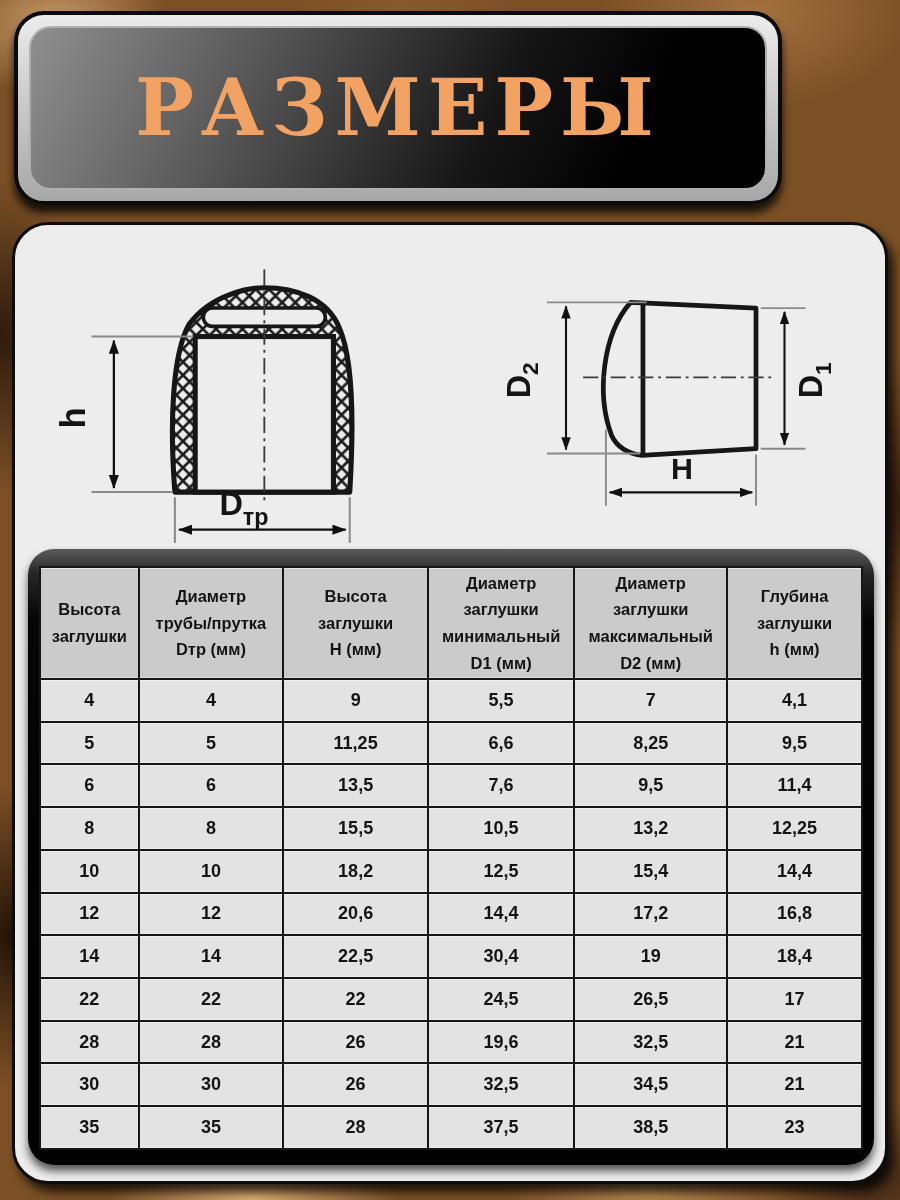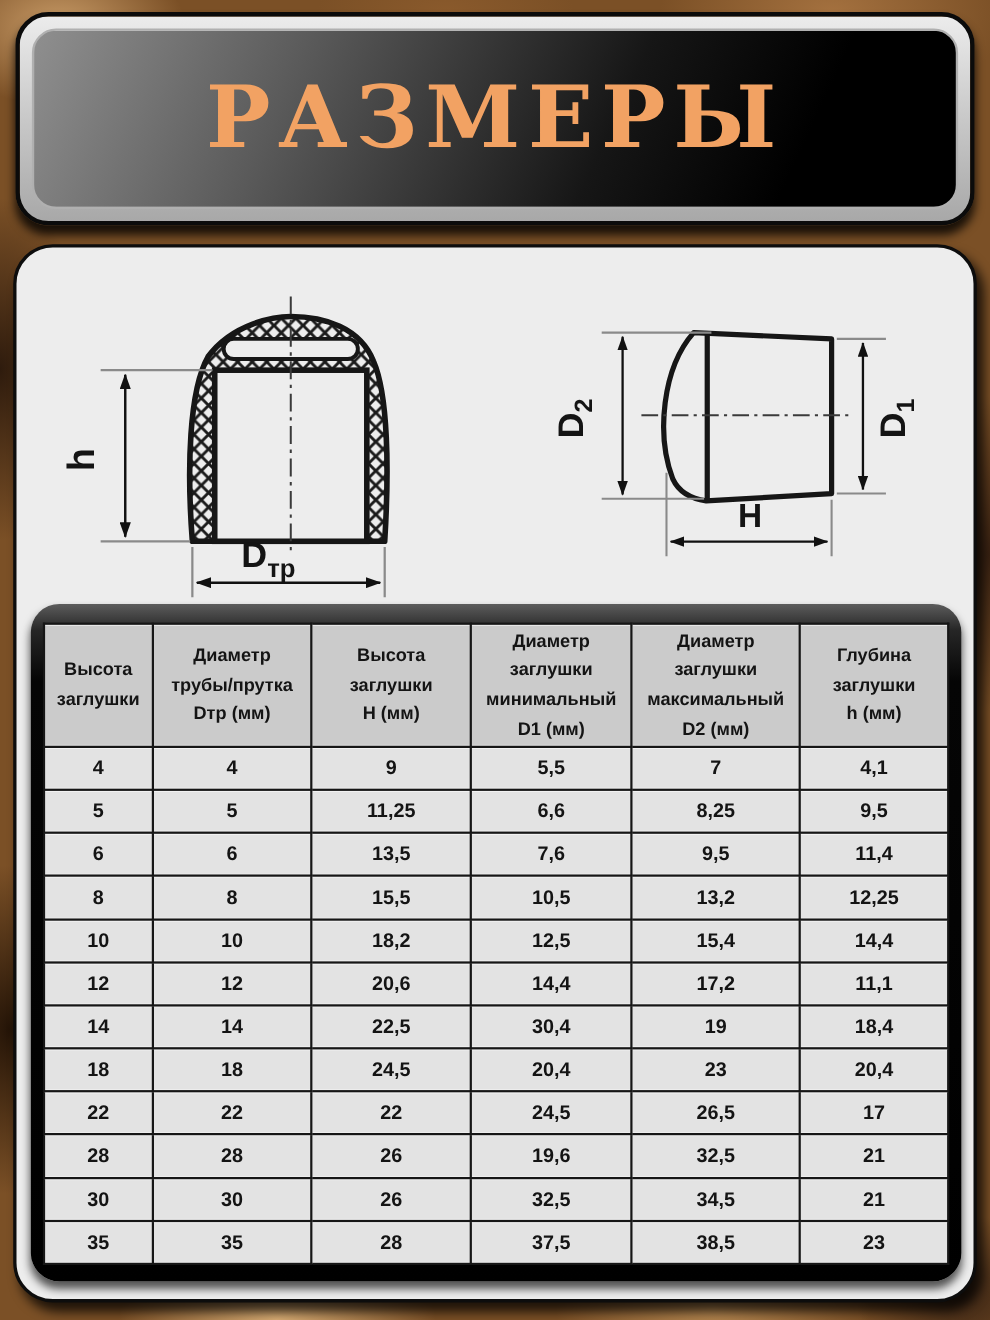--- a/index.html
+++ b/index.html
@@ -12,21 +12,21 @@
       radial-gradient(ellipse 260px 160px at 84% 1%, #a4713f 0%, rgba(164,113,63,0) 60%),
       radial-gradient(ellipse 180px 90px at 45% 1%, #8a5a2c 0%, rgba(90,58,30,0) 65%),
       radial-gradient(ellipse 140px 260px at 0% 28%, #2e1b0d 0%, rgba(46,27,13,0) 60%),
       radial-gradient(ellipse 130px 240px at 100% 42%, #3a2212 0%, rgba(58,34,18,0) 60%),
       radial-gradient(ellipse 150px 230px at 1% 78%, #241407 0%, rgba(36,20,7,0) 65%),
       radial-gradient(ellipse 240px 120px at 28% 100%, #d9ad74 0%, rgba(217,173,116,0) 60%),
       radial-gradient(ellipse 260px 130px at 72% 99%, #b98a52 0%, rgba(185,138,82,0) 55%),
       radial-gradient(ellipse 160px 120px at 97% 98%, #3a2414 0%, rgba(58,36,20,0) 60%);
   }
   .title-panel{
-    position:absolute;left:14px;top:11px;width:872px;height:194px;box-sizing:border-box;
+    position:absolute;left:14px;top:11px;width:768px;height:194px;box-sizing:border-box;
     border-radius:30px;border:4px solid #0b0b0b;
     background:linear-gradient(180deg,#ececec 0%,#cfcfcf 40%,#a8a8a8 100%);
     box-shadow:0 8px 9px rgba(0,0,0,0.8);
   }
   .title-inner{
     position:absolute;left:11px;top:11px;right:11px;bottom:11px;
     border-radius:22px;border:2px solid #b0b0b0;
     background:linear-gradient(115deg,#8f8f8f 0%,#5a5a5a 28%,#161616 62%,#000 82%);
     display:flex;align-items:center;justify-content:center;
   }
@@ -207,39 +207,31 @@
     <td>12,5</td>
     <td>15,4</td>
     <td>14,4</td>
   </tr>
           <tr>
     <td>12</td>
     <td>12</td>
     <td>20,6</td>
     <td>14,4</td>
     <td>17,2</td>
-    <td>11,1</td>
+    <td>16,8</td>
   </tr>
           <tr>
     <td>14</td>
     <td>14</td>
     <td>22,5</td>
     <td>30,4</td>
     <td>19</td>
     <td>18,4</td>
   </tr>
           <tr>
-    <td>18</td>
-    <td>18</td>
-    <td>24,5</td>
-    <td>20,4</td>
-    <td>23</td>
-    <td>20,4</td>
-  </tr>
-          <tr>
     <td>22</td>
     <td>22</td>
     <td>22</td>
     <td>24,5</td>
     <td>26,5</td>
     <td>17</td>
   </tr>
           <tr>
     <td>28</td>
     <td>28</td>

